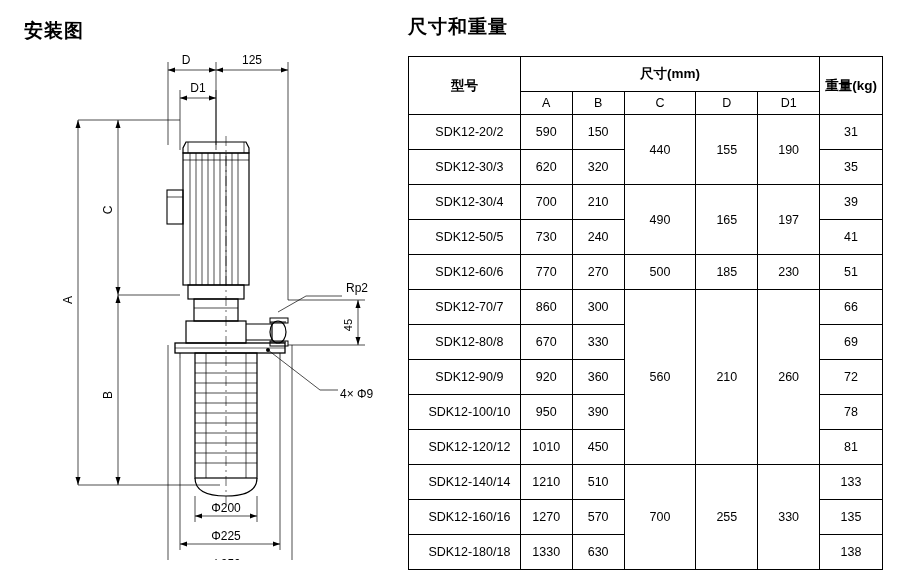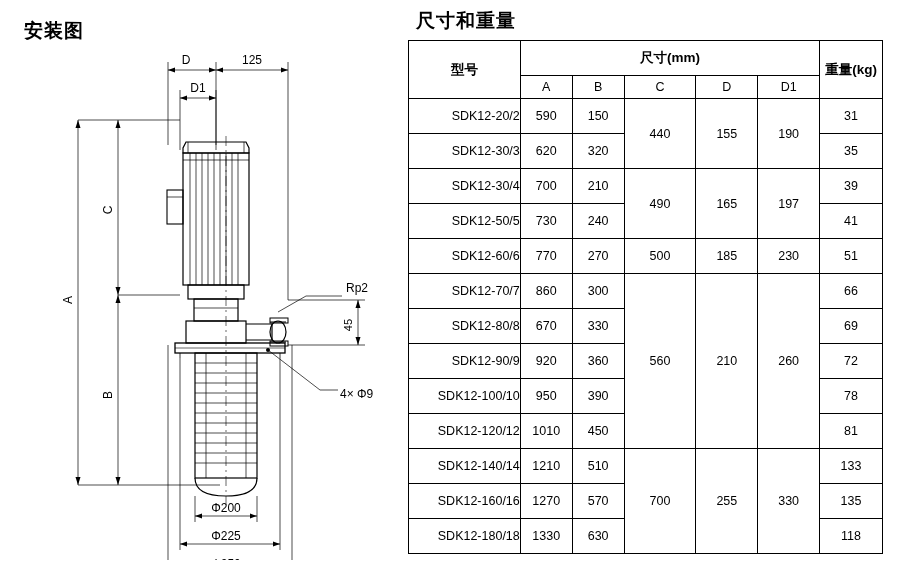--- a/index.html
+++ b/index.html
@@ -22,37 +22,37 @@
   }
 
   
   .heading {
     position: absolute;
     font-size: 19px;
     font-weight: bold;
     letter-spacing: 1px;
   }
   #left-heading { left: 24px; top: 18px; }
-  #right-heading { left: 408px; top: 8px; margin-left: 8px; }
+  #right-heading { left: 408px; top: 14px; }
 
   
   #drawing {
     position: absolute;
     left: 20px;
     top: 50px;
     width: 370px;
     height: 510px;
   }
   #drawing svg { display: block; }
 
   
   #spec-table-wrap {
     position: absolute;
     left: 408px;
-    top: 40px;
+    top: 56px;
     width: 475px;
   }
   table.spec {
     border-collapse: collapse;
     width: 475px;
     font-size: 12.5px;
   }
   table.spec th, table.spec td {
     border: 1px solid #000;
     text-align: center;
@@ -64,21 +64,21 @@
   table.spec th {
     font-weight: bold;
     font-size: 13.5px;
   }
   table.spec th.sub {
     font-weight: normal;
     font-size: 12.5px;
     height: 22px;
   }
   table.spec td.model {
-    text-align: right;
+    text-align: center;
     padding-left: 10px;
     font-size: 12.5px;
   }
   col.c-model { width: 112px; }
   col.c-a { width: 52px; }
   col.c-b { width: 52px; }
   col.c-c { width: 72px; }
   col.c-d { width: 62px; }
   col.c-d1 { width: 62px; }
   col.c-w { width: 63px; }
@@ -380,19 +380,19 @@
         <tr>
           <td class="model">SDK12-160/16</td>
           <td>1270</td>
           <td>570</td>
           <td>135</td>
         </tr>
         <tr>
           <td class="model">SDK12-180/18</td>
           <td>1330</td>
           <td>630</td>
-          <td>118</td>
+          <td>138</td>
         </tr>
       </tbody>
     </table>
   </div>
 
 </div>
 
 </body></html>

